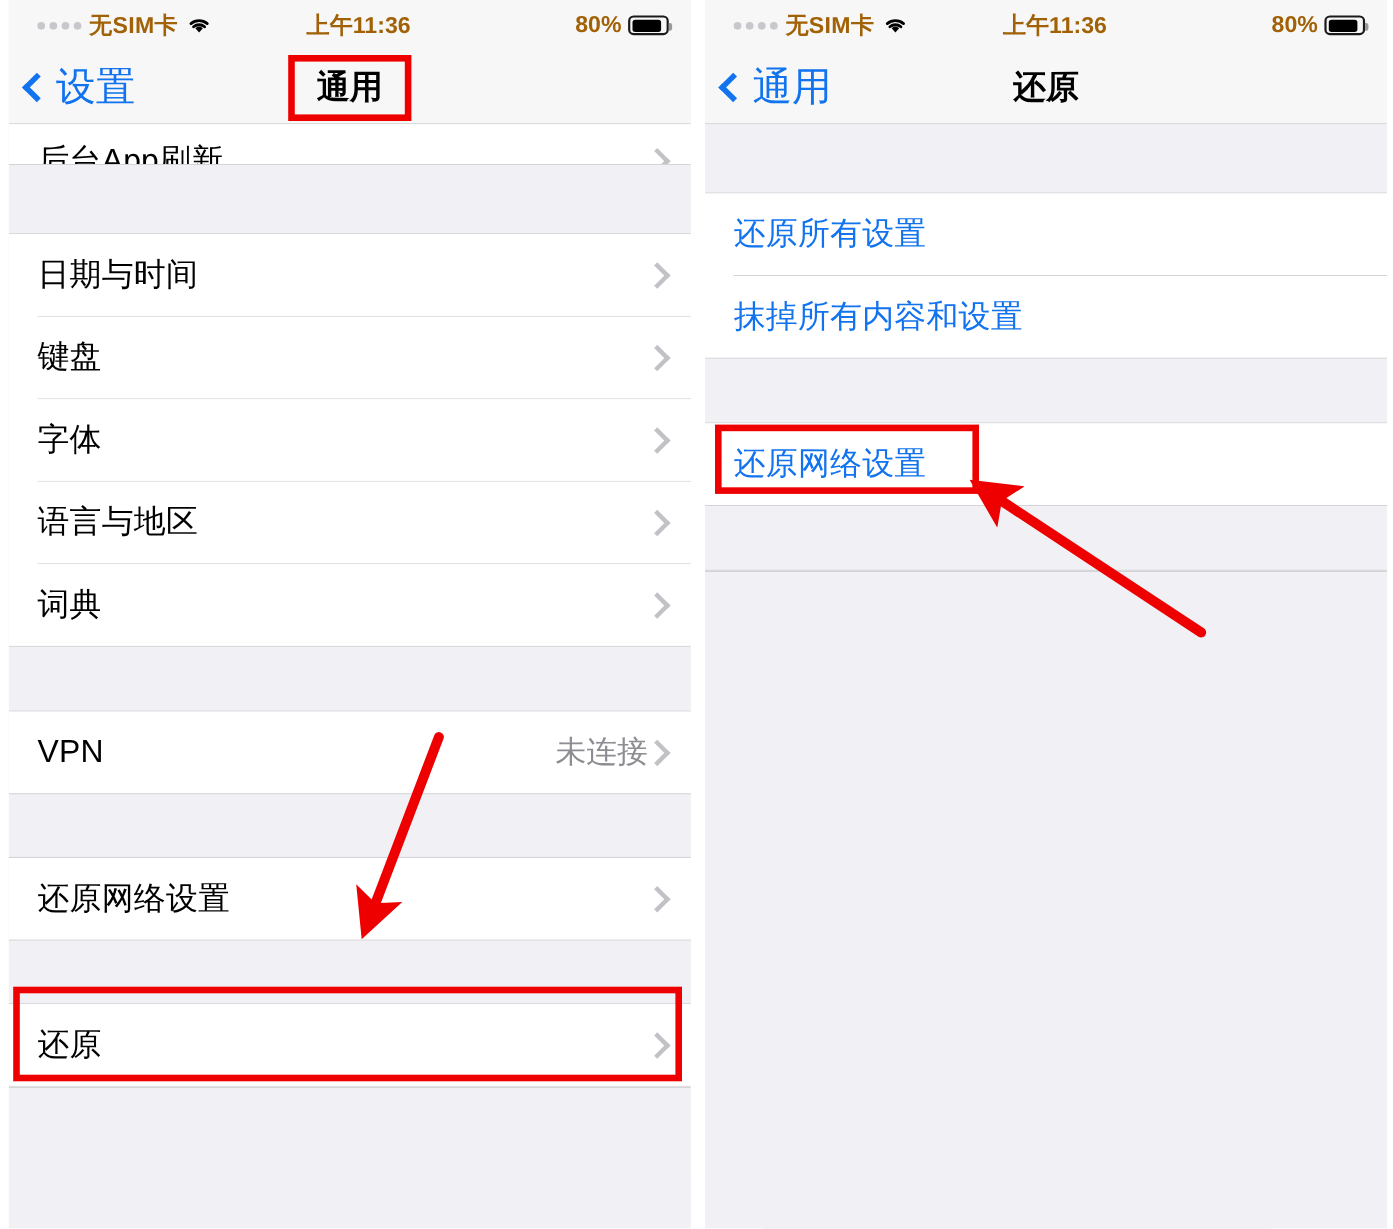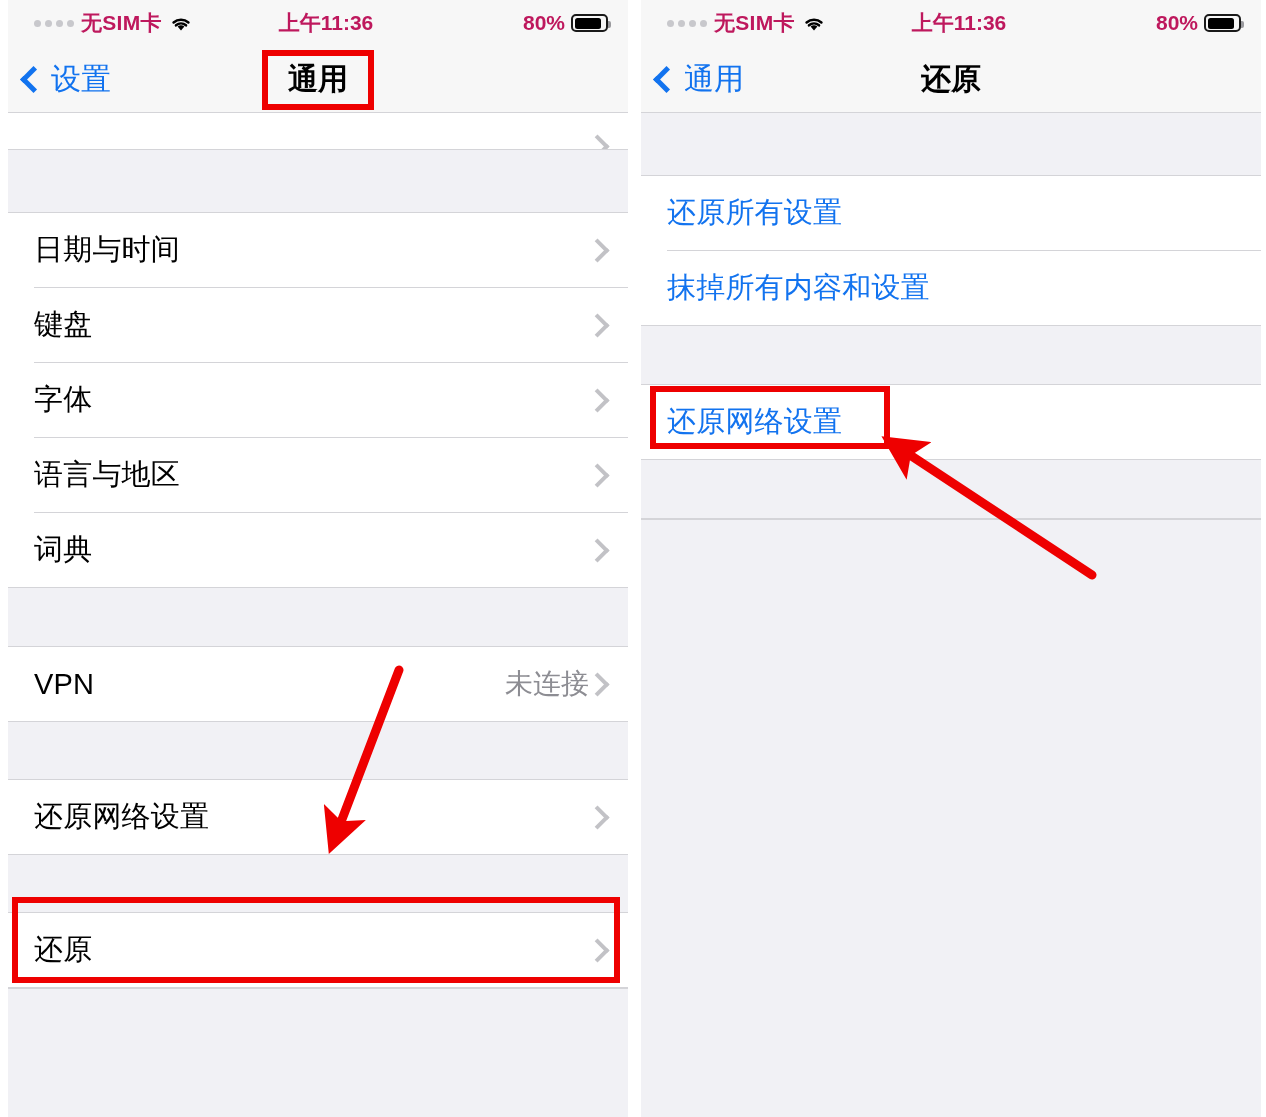--- a/index.html
+++ b/index.html
@@ -34,21 +34,21 @@
   .panel.right { left: 641px; }
 
   
   .statusbar {
     position: relative;
     height: 46px;
     background: #f7f7f7;
     display: flex;
     align-items: center;
     font-size: 21px;
-    color: #be185d;
+    color: #a16207;
     font-weight: 600;
   }
   .sb-left {
     position: absolute;
     left: 26px;
     display: flex;
     align-items: center;
     gap: 7px;
   }
   .sb-dots { display: flex; gap: 4px; align-items: center; }
@@ -110,21 +110,21 @@
   }
   .nav-back {
     position: absolute;
     left: 16px;
     top: 0;
     height: 66px;
     display: flex;
     align-items: center;
     gap: 6px;
     color: #1273ef;
-    font-size: 30px;
+    font-size: 36px;
     cursor: pointer;
   }
   .chev-back {
     display: inline-block;
     width: 14px; height: 14px;
     border-left: 5px solid #1273ef;
     border-bottom: 5px solid #1273ef;
     transform: rotate(45deg);
     margin-right: 2px;
   }
@@ -258,20 +258,21 @@
         <span class="chev-back"></span>
         <span>设置</span>
       </div>
       <div class="nav-title">通用</div>
     </div>
 
     <div class="scroll">
 
       <div class="group">
         <div class="row clipped">
+          <span class="label">后台App刷新</span>
           <span class="spacer"></span>
           <span class="chev"></span>
         </div>
       </div>
 
       <div class="gap" style="height:62px"></div>
 
       <div class="group">
         <div class="row">
           <span class="label">日期与时间</span>

